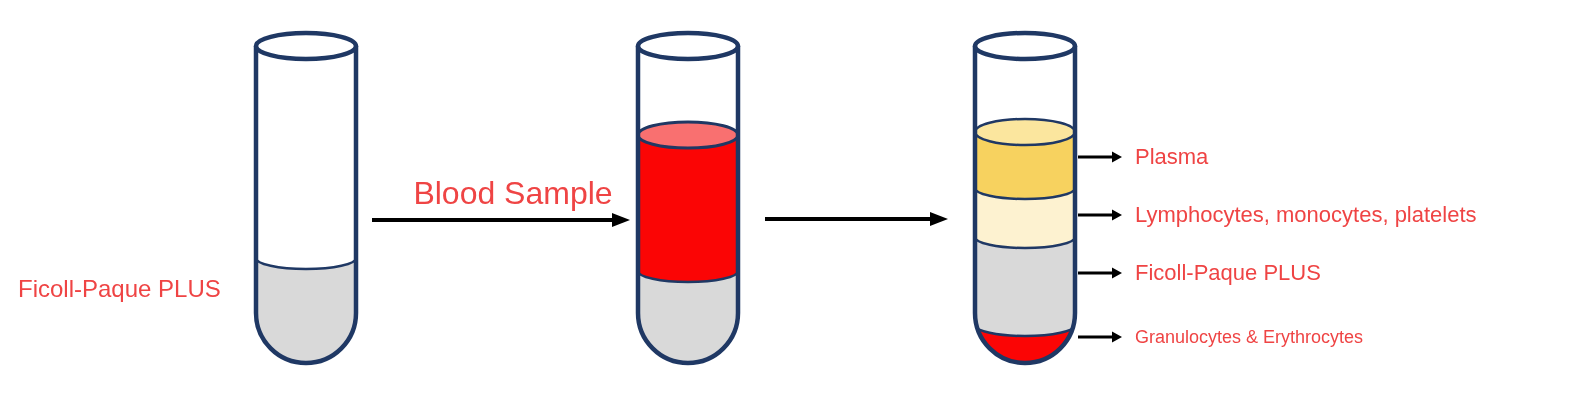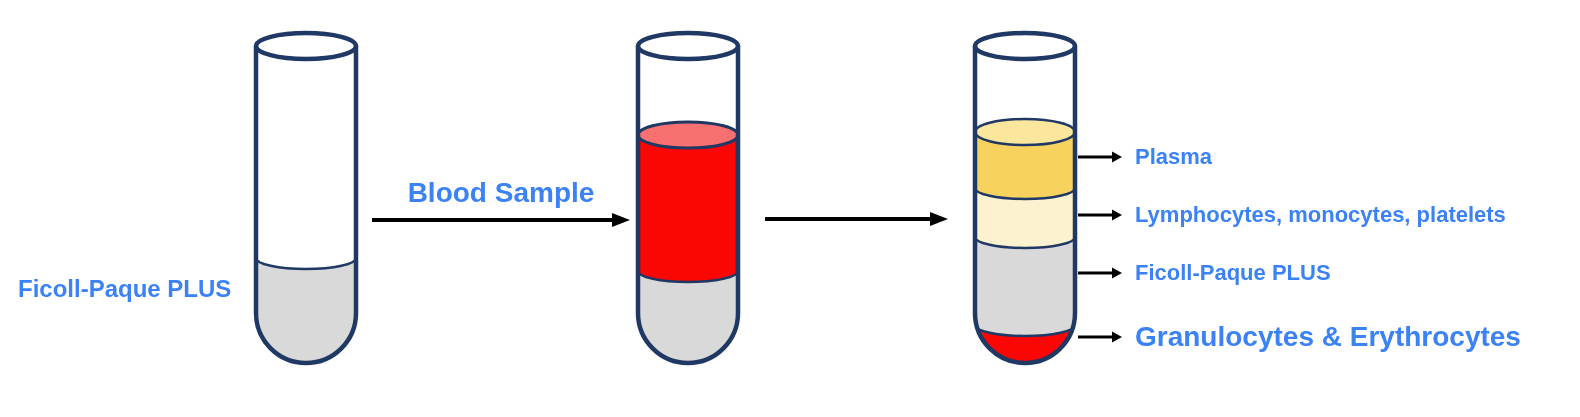--- a/index.html
+++ b/index.html
@@ -7,43 +7,43 @@
   .canvas {
     position: relative;
     width: 1580px;
     height: 417px;
     background: #ffffff;
     overflow: hidden;
   }
   .abs { position: absolute; }
   .lbl {
     position: absolute;
-    font-weight: 700;
-    color: #3b82f6;
+    font-weight: 400;
+    color: #ef4444;
     white-space: nowrap;
     line-height: 26px;
   }
   .flow-label { text-align: center; line-height: 28px; }
   svg { display: block; }
 </style>
 </head>
 <body>
 
 <div class="canvas">
 
   <div class="lbl" style="left:18px; top:275px; font-size:24px; line-height:28px;">Ficoll-Paque PLUS</div>
 
   <svg class="abs" style="left:253px; top:30px;" width="106" height="340" viewBox="0 0 106 340">
     <path d="M3,228 A50,11 0 0 0 103,228 L103,283 A50,50 0 0 1 3,283 Z" fill="#D9D9D9"></path>
     <path fill="none" stroke-width="2.5" d="M3,228 A50,11 0 0 0 103,228" stroke="#1F3864"></path>
     <path fill="none" stroke-width="4.5" stroke-linejoin="round" d="M3,16 L3,283 A50,50 0 0 0 103,283 L103,16" stroke="#1F3864"></path>
     <ellipse cx="53" cy="16" rx="50" ry="13" stroke-width="4.5" fill="#FFFFFF" stroke="#1F3864"></ellipse>
   </svg>
 
-  <div class="lbl flow-label" style="left:371px; top:179px; width:260px; font-size:28px;">Blood Sample</div>
+  <div class="lbl flow-label" style="left:383px; top:179px; width:260px; font-size:32px;">Blood Sample</div>
   <svg class="abs" style="left:371px; top:212px;" width="260" height="16" viewBox="0 0 260 16">
     <line x1="1" y1="8" x2="243" y2="8" stroke-width="4" stroke="#000000"></line>
     <polygon points="241,1 259,8 241,15" fill="#000000"></polygon>
   </svg>
 
   <svg class="abs" style="left:635px; top:30px;" width="106" height="340" viewBox="0 0 106 340">
     <path d="M3,105 L3,241 A50,11 0 0 0 103,241 L103,105 A50,13 0 0 1 3,105 Z" fill="#FB0505"></path>
     <path d="M3,241 A50,11 0 0 0 103,241 L103,283 A50,50 0 0 1 3,283 Z" fill="#D9D9D9"></path>
     <path fill="none" stroke-width="2.5" d="M3,241 A50,11 0 0 0 103,241" stroke="#1F3864"></path>
     <ellipse cx="53" cy="105" rx="50" ry="13" stroke-width="3" fill="#F97070" stroke="#1F3864"></ellipse>
@@ -87,15 +87,15 @@
     <polygon points="34,1.5 44,7 34,12.5" fill="#000000"></polygon>
   </svg>
   <svg class="abs" style="left:1078px; top:330px;" width="44" height="14" viewBox="0 0 44 14">
     <line x1="0" y1="7" x2="35" y2="7" stroke-width="3" stroke="#000000"></line>
     <polygon points="34,1.5 44,7 34,12.5" fill="#000000"></polygon>
   </svg>
 
   <div class="lbl" style="left:1135px; top:144px; font-size:22px;">Plasma</div>
   <div class="lbl" style="left:1135px; top:202px; font-size:22px;">Lymphocytes, monocytes, platelets</div>
   <div class="lbl" style="left:1135px; top:260px; font-size:22px;">Ficoll-Paque PLUS</div>
-  <div class="lbl" style="left:1135px; top:324px; font-size:28px;">Granulocytes &amp; Erythrocytes</div>
+  <div class="lbl" style="left:1135px; top:324px; font-size:18px;">Granulocytes &amp; Erythrocytes</div>
 
 </div>
 
 </body></html>

